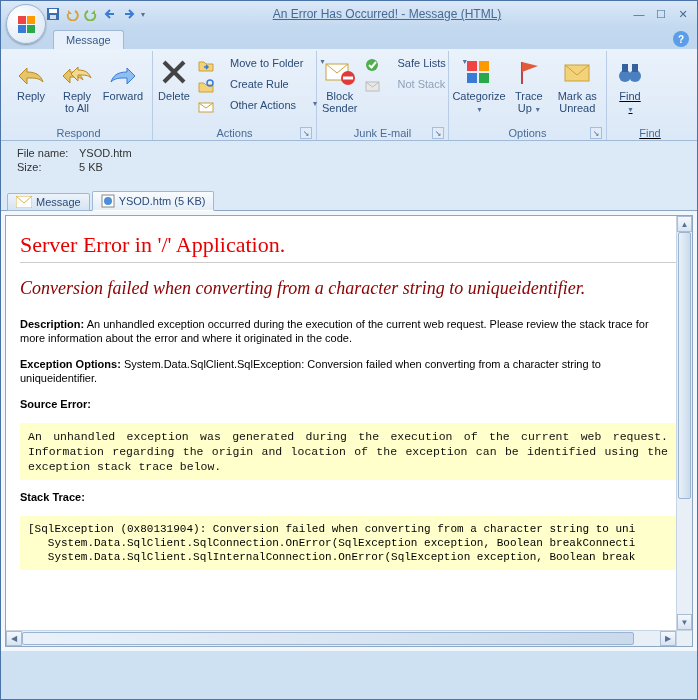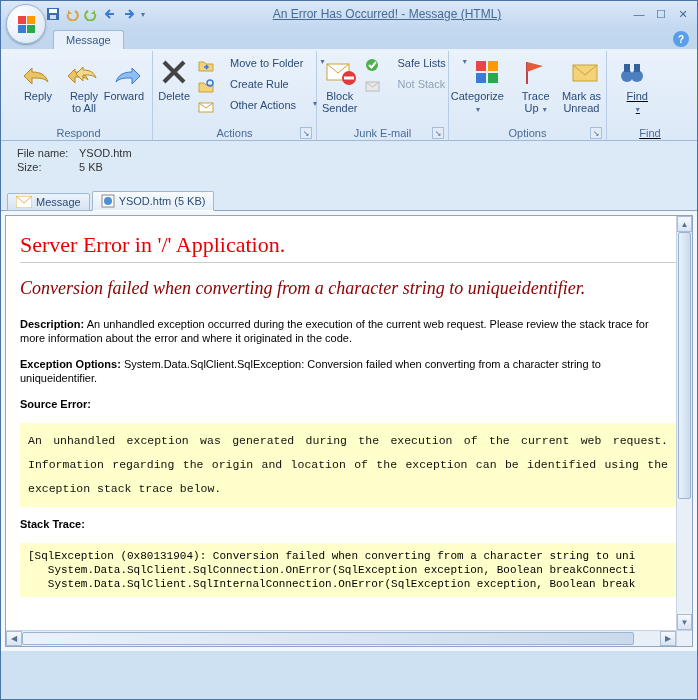--- a/index.html
+++ b/index.html
@@ -24,21 +24,21 @@
   .tab { background:#e8f1fb; border:1px solid #9fb9d6; border-bottom:none; border-radius:3px 3px 0 0; padding:3px 12px; font-size:11px; color:#34598a; margin-top:2px;}
   .help-icon { margin-left:auto; margin-right:8px; width:16px; height:16px; border-radius:50%; background:#5a9de8; color:#fff; display:flex; align-items:center; justify-content:center; font-weight:bold; font-size:10px; margin-bottom:2px;}
 
   
   .ribbon { height:92px; background:linear-gradient(#eaf2fb,#dbe8f7); border-bottom:1px solid #9fb9d7; display:flex; padding:2px 4px 0 4px;}
   .group { border-right:1px solid #b8cde5; display:flex; flex-direction:column; padding:2px 4px 0 4px;}
   .group:last-child{border-right:none;text-decoration:underline;}
   .group-body { flex:1; display:flex; align-items:flex-start; gap:2px;}
   .group-label { text-align:center; font-size:11px; color:#486c98; padding:1px 0; position:relative;}
   .group-label .launcher{ position:absolute; right:0; top:1px; width:12px; height:12px; border:1px solid #a5bedc; font-size:8px; color:#486c98; display:flex; align-items:center; justify-content:center; background:#e2ecf8;}
-  .big-btn { width:44px; display:flex; flex-direction:column; align-items:flex-end; padding:2px 0; border:1px solid transparent; border-radius:3px; }
+  .big-btn { width:44px; display:flex; flex-direction:column; align-items:center; padding:2px 0; border:1px solid transparent; border-radius:3px; }
   .big-btn .ic { width:32px; height:32px; display:flex; align-items:center; justify-content:center; }
   .big-btn .lbl { font-size:11px; color:#2a4b78; text-align:center; line-height:12px; margin-top:2px; white-space:pre; }
   .small-stack { display:flex; flex-direction:column; gap:1px; }
   .small-btn { display:flex; align-items:flex-start; gap:16px; padding:1px 4px; font-size:11px; color:#2a4b78; border:1px solid transparent; border-radius:2px; white-space:nowrap;}
   .small-btn.disabled { color:#8ea2b9; }
   .small-btn .si { width:16px; height:16px; display:flex; align-items:center; justify-content:center; flex-shrink:0;}
   .dd { font-size:8px; margin-left:1px; color:#567099;}
 
   
   .info-bar { padding:6px 8px 2px 8px; color:#333; background:#dce9f6; font-size:11px;}
@@ -52,21 +52,21 @@
 
   
   .content-wrap { position:relative; background:#f2f7fc; padding:4px; height:440px; }
   .viewport { border:1px solid #8ea6c2; background:#fff; width:100%; height:100%; overflow:hidden; position:relative;}
   .doc { padding:8px 14px; font-family: Verdana, Arial, sans-serif; font-size:12px; color:#000; width:684px; }
   .doc h1 { font-family: Verdana; font-weight:400; color:#e70000; font-size:22px; margin:8px 0 4px 0; letter-spacing:0px;}
   .doc hr { border:none; border-top:1px solid #ccc; margin:4px 0 14px 0;}
   .doc h2 { font-family: Verdana; font-weight:400; font-style:italic; color:#8b0000; font-size:18px; margin:4px 0 18px 0; line-height:22px;}
   .doc p { font-size:11px; margin:4px 0 12px 0; line-height:14px;}
   .doc p b { font-weight:bold; }
-  .codebox { background:#ffffcc; border:none; padding:6px 8px; font-family: "Consolas","Courier New",monospace; font-size:11.5px; line-height:24px; color:#111; margin:4px 0 10px 0; white-space:pre-wrap; text-align:justify;}
+  .codebox { background:#ffffcc; border:none; padding:6px 8px; font-family: "Consolas","Courier New",monospace; font-size:11.5px; line-height:15px; color:#111; margin:4px 0 10px 0; white-space:pre-wrap; text-align:justify;}
   .stackbox { background:#ffffcc; padding:6px 8px; font-family: "Consolas","Courier New",monospace; font-size:11px; line-height:14px; white-space:pre; overflow:hidden;}
 
   
   .vscroll { position:absolute; top:0; right:0; bottom:16px; width:16px; background:#e9eff6; border-left:1px solid #c7d4e4; display:flex; flex-direction:column;}
   .hscroll { position:absolute; left:0; right:16px; bottom:0; height:16px; background:#e9eff6; border-top:1px solid #c7d4e4; display:flex;}
   .sb-btn { background:linear-gradient(#f4f8fc,#d8e4f1); border:1px solid #a9bdd5; display:flex; align-items:center; justify-content:center; font-size:8px; color:#567099;}
   .vscroll .sb-btn{ height:16px; }
   .hscroll .sb-btn{ width:16px; }
   .sb-track { flex:1; position:relative; }
   .sb-thumb { position:absolute; background:linear-gradient(90deg,#eaf1f9,#cadaec); border:1px solid #9ab4d3; border-radius:2px;}

